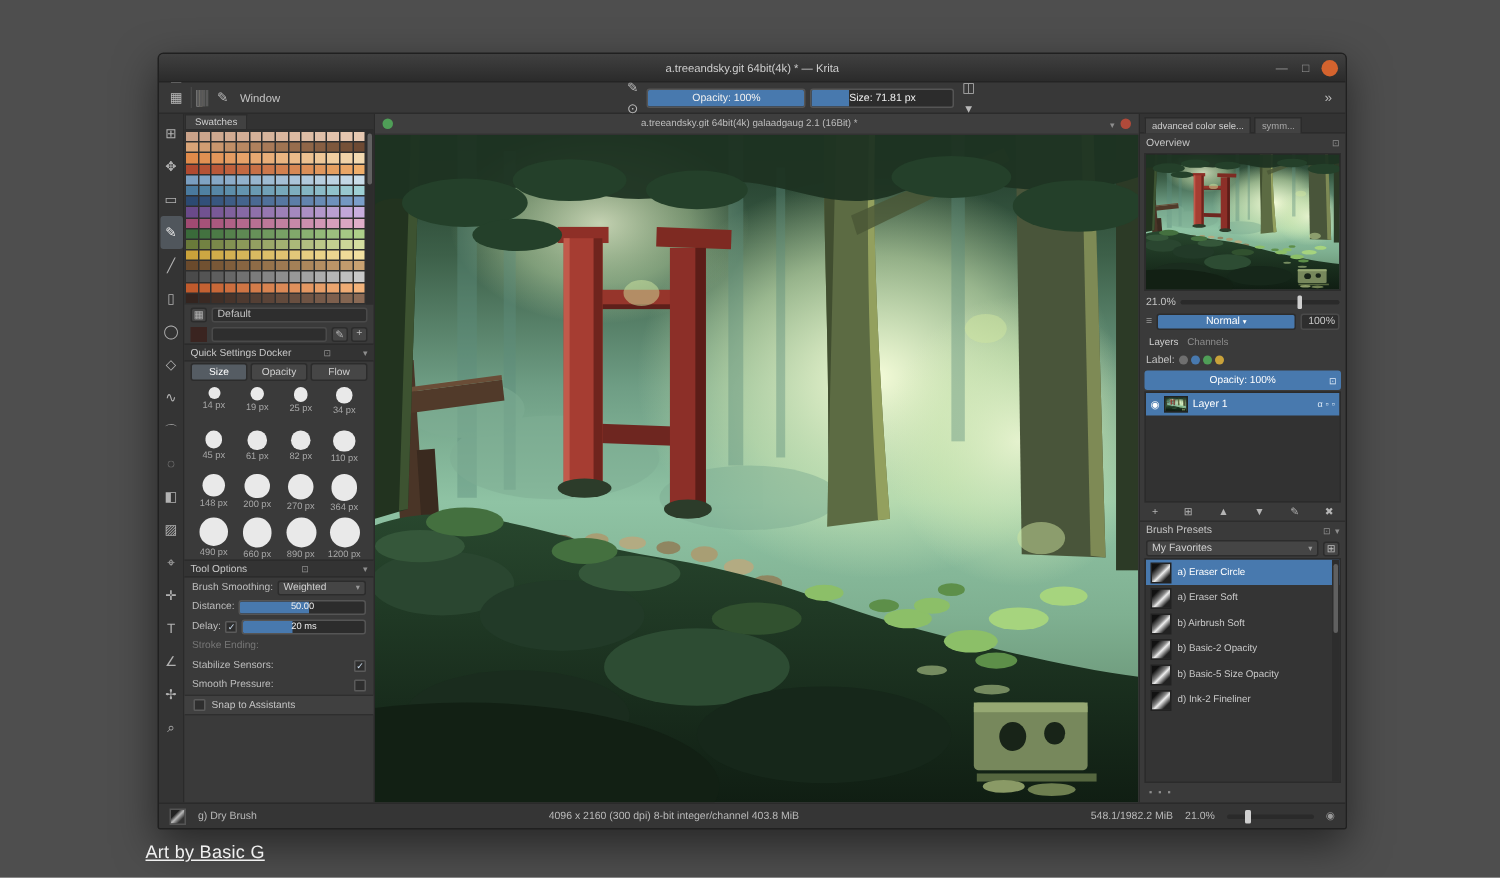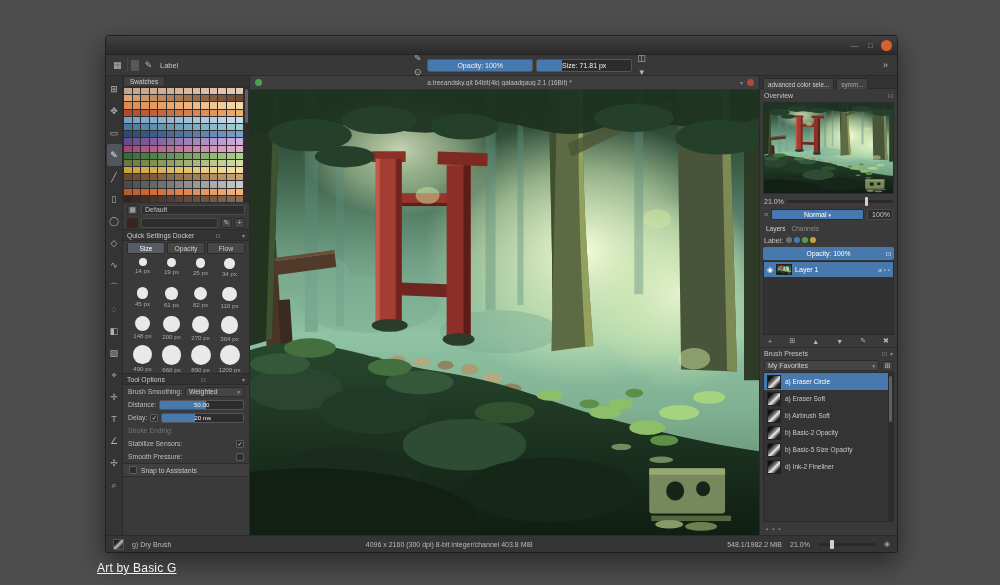--- a/index.html
+++ b/index.html
@@ -300,40 +300,41 @@
         <ellipse cx="178" cy="98" rx="12" ry="8"></ellipse>
       </g>
     </g>
   </defs>
 </svg>
 
 <div class="desktop">
   <div class="window">
 
     <div class="titlebar">
+      <div class="title-text">a.treeandsky.git 64bit(4k) * — Krita</div>
       <div class="winbtns" id="win-buttons">
           <span class="winbtn">—</span>
           <span class="winbtn">□</span>
           <span class="winbtn close"></span>
         </div>
     </div>
 
 
     <div class="toolbar">
       <span id="tb-left">
           <span class="tbtn">▢</span>
           <span class="tbtn">▤</span>
           <span class="tbtn">▦</span>
           <span class="tbtn">↶</span>
           <span class="tbtn">↷</span>
         </span>
       <span class="tsep"></span>
       <span id="tb-chips"><span class="chip" style="background: rgb(216, 216, 216);"></span><span class="chip" style="background: rgb(154, 143, 122);"></span><span class="chip" style="background: linear-gradient(135deg, rgb(140, 47, 39) 55%, rgb(21, 21, 21) 55%);"></span><span class="chip" style="background: rgb(29, 36, 29);"></span></span>
       <span class="tbtn">✎</span>
-      <span class="tb-label">Label</span>
+      <span class="tb-label">Window</span>
       <span class="spacer"></span>
       <span id="tb-mid">
           <span class="tbtn">✎</span>
           <span class="tbtn">⊙</span>
         </span>
       <span class="slider" style="width:106px">
         <span class="fill" id="opacity-fill" style="width: 100%;"></span>
         <span>Opacity: 100%</span>
       </span>
       <span class="slider" style="width:96px">

